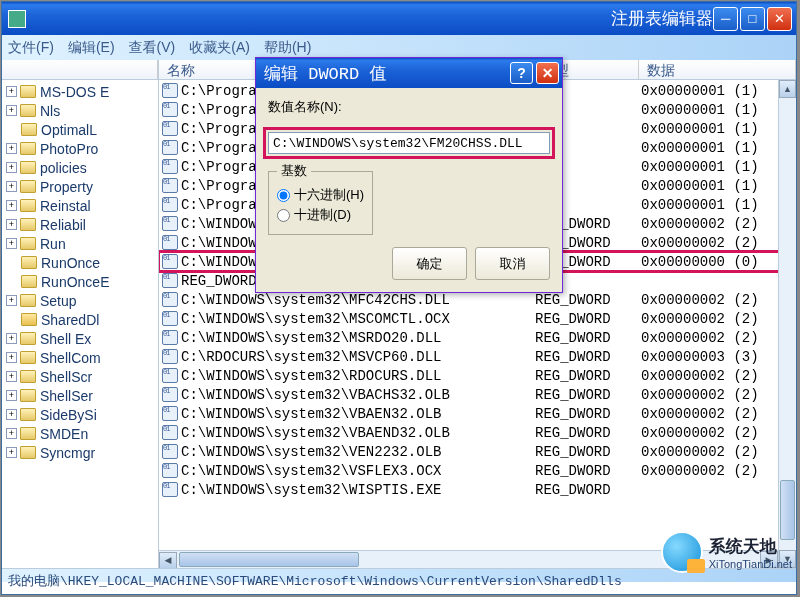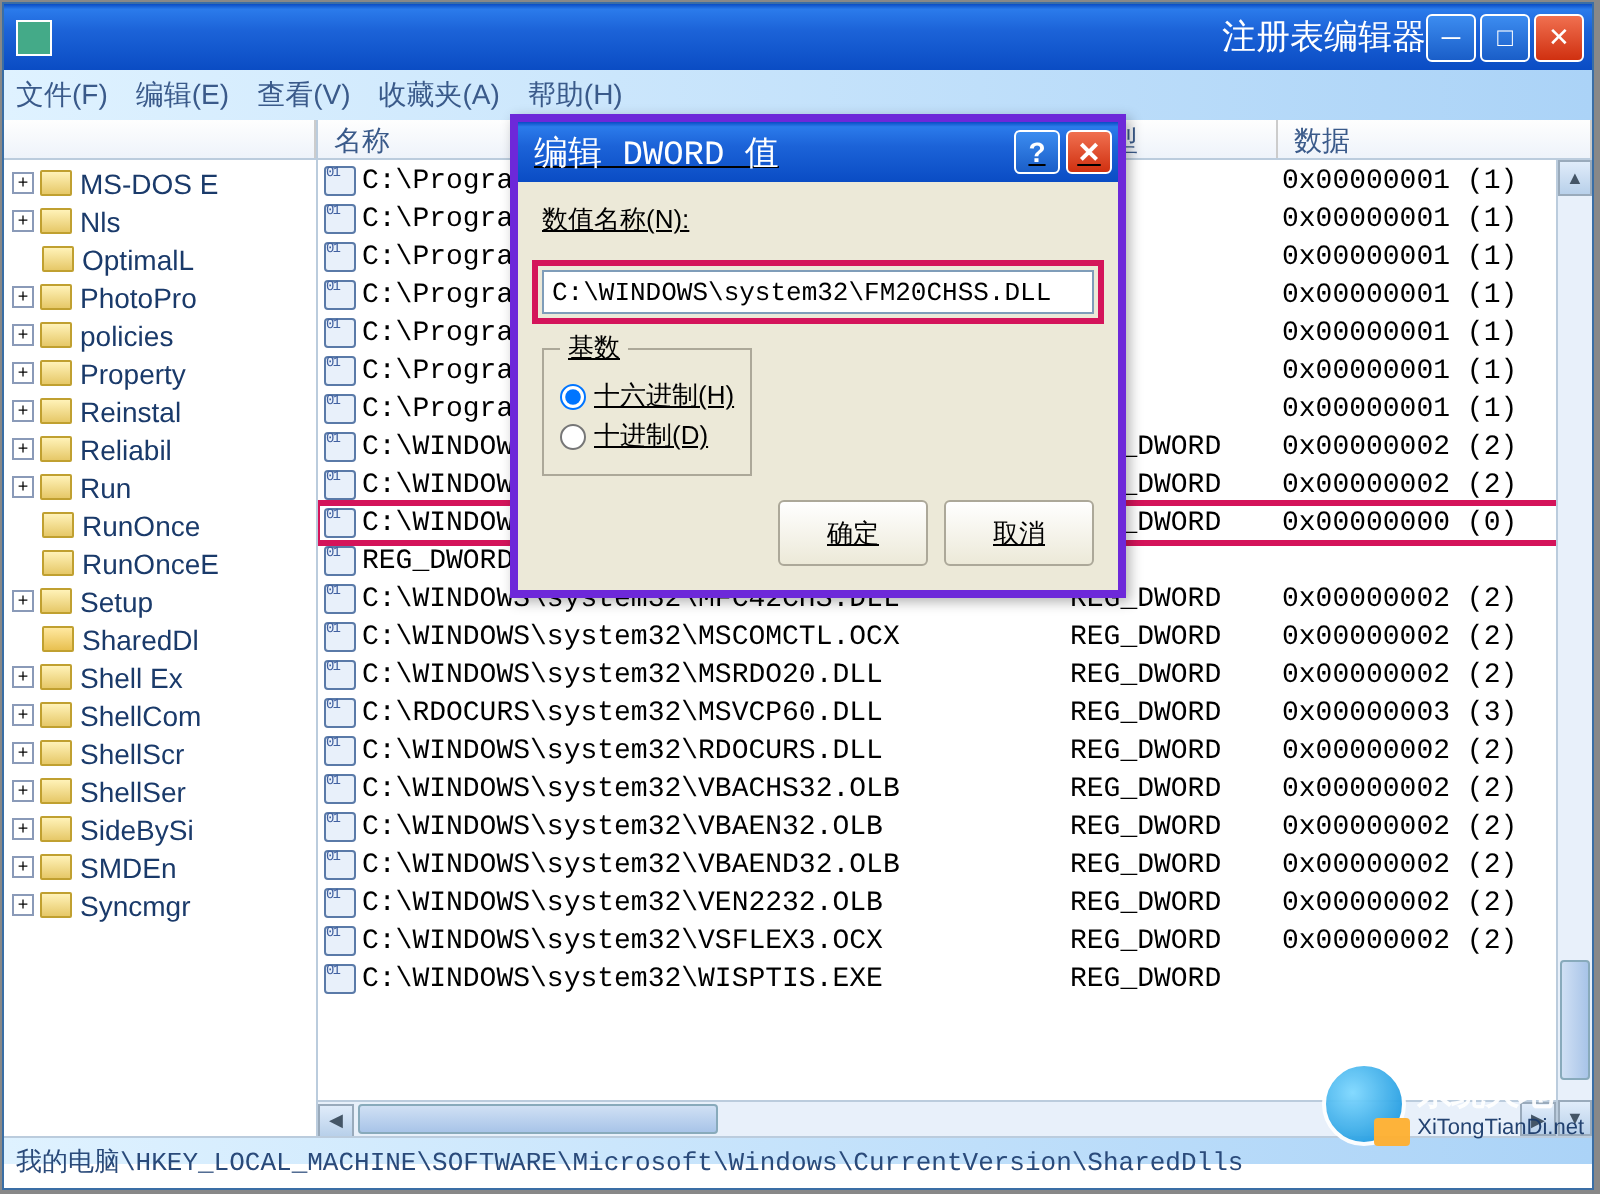--- a/index.html
+++ b/index.html
@@ -45,21 +45,21 @@
 .scrollbar-v .arrow { height: 18px; background: linear-gradient(to bottom, #e0ecfa, #b8d0ea); border: 1px solid #9ab; display: flex; align-items: center; justify-content: center; font-size: 9px; color: #456; cursor: pointer; }
 .scrollbar-v .thumb { position: absolute; left: 1px; right: 1px; top: 400px; height: 60px; background: linear-gradient(to right, #d0e0f4, #a8c4e8); border: 1px solid #8ab; border-radius: 2px; cursor: pointer; }
 
 .scrollbar-h { position: absolute; left: 0; right: 18px; bottom: 0; height: 18px; background: #e8f0fa; border-top: 1px solid #bcd; }
 .scrollbar-h .arrow { width: 18px; height: 100%; background: linear-gradient(to bottom, #e0ecfa, #b8d0ea); border: 1px solid #9ab; display: inline-flex; align-items: center; justify-content: center; font-size: 9px; color: #456; cursor: pointer; }
 .scrollbar-h .arrow.right { float: right; }
 .scrollbar-h .thumb { position: absolute; top: 1px; bottom: 1px; left: 20px; width: 180px; background: linear-gradient(to bottom, #d0e0f4, #a8c4e8); border: 1px solid #8ab; border-radius: 2px; cursor: pointer; }
 
 .statusbar { height: 14px; background: linear-gradient(to right, #dff2ff, #abd3f7); border-top: 1px solid #bcd; padding: 3px 6px; font-size: 13px; color: #2a4a7a; font-family: "Courier New", monospace; }
 
-.dialog { position: absolute; left: 255px; top: 57px; width: 308px; background: #ece9d8; border: 4px solid #6d28d9; box-shadow: 2px 2px 6px rgba(0,0,0,0.3); text-decoration: underline; }
+.dialog { position: absolute; left: 255px; top: 57px; width: 308px; background: #ece9d8; border: 1px solid #6d28d9; box-shadow: 2px 2px 6px rgba(0,0,0,0.3); }
 .dialog .dtitle { height: 30px; background: linear-gradient(to bottom, #0a4cc4, #2b7beb 8%, #1c63d8 40%, #0a4cc4); display: flex; align-items: center; color: #fff; padding-left: 8px; font-size: 17px; }
 .dialog .dtitle .t { flex: 1; font-family: "Courier New", monospace; }
 .dialog .dtitle .dbtn { width: 23px; height: 22px; margin-right: 3px; border: 1px solid #fff; border-radius: 3px; display: flex; align-items: center; justify-content: center; cursor: pointer; font-size: 14px; font-weight: bold; }
 .dialog .dtitle .help { background: linear-gradient(to bottom, #3c8cf0, #1a5ec8); }
 .dialog .dtitle .dclose { background: linear-gradient(to bottom, #f07050, #d03010); }
 .dialog .body { padding: 10px 12px 12px; }
 .dialog label { font-size: 13px; display: block; margin-bottom: 16px; }
 .dialog input[type=text] { width: 100%; height: 22px; border: 1px solid #7f9db9; padding: 2px 4px; font-size: 13px; background: #fff; font-family: "Courier New", monospace; }
 .dialog .namebox { outline: 3px solid #d4145a; outline-offset: 2px; margin-bottom: 8px; margin-top: 2px; }
 .dialog .datarow { display: flex; gap: 18px; align-items: flex-start; }
@@ -67,21 +67,21 @@
 .dialog fieldset { border: 1px solid #aca899; padding: 4px 8px 8px; font-size: 13px; }
 .dialog fieldset legend { padding: 0 4px; }
 .dialog .radio { display: flex; align-items: center; margin: 2px 0; gap: 4px; }
 .dialog .radio input { margin: 0; }
 .dialog .btns { display: flex; justify-content: flex-end; gap: 8px; margin-top: 12px; }
 .dialog .btns button { width: 75px; height: 33px; background: linear-gradient(to bottom, #fff, #ece9d8); border: 1px solid #aca899; border-radius: 3px; font-size: 13px; cursor: pointer; }
 
 .watermark { position: absolute; right: 8px; bottom: 24px; display: flex; align-items: center; gap: 6px; opacity: 0.95; }
 .watermark .wm-icon { width: 42px; height: 42px; border-radius: 50%; background: radial-gradient(circle at 35% 35%, #7fd8ff, #0a8cd8); border: 2px solid #fff; position: relative; }
 .watermark .wm-icon::after { content: ""; position: absolute; right: -4px; bottom: -2px; width: 18px; height: 14px; background: #ffb030; border-radius: 2px; }
-.watermark .wm-text .l1 { font-size: 17px; font-weight: bold; color: #ffffff; }
+.watermark .wm-text .l1 { font-size: 17px; font-weight: bold; color: #0f172a; }
 .watermark .wm-text .l2 { font-size: 11px; color: #1a3a6a; }
 </style>
 </head>
 <body>
 
 <div class="window">
   <div class="titlebar">
     <div class="appicon"></div>
     <div class="title">注册表编辑器</div>
     <div class="btns">

